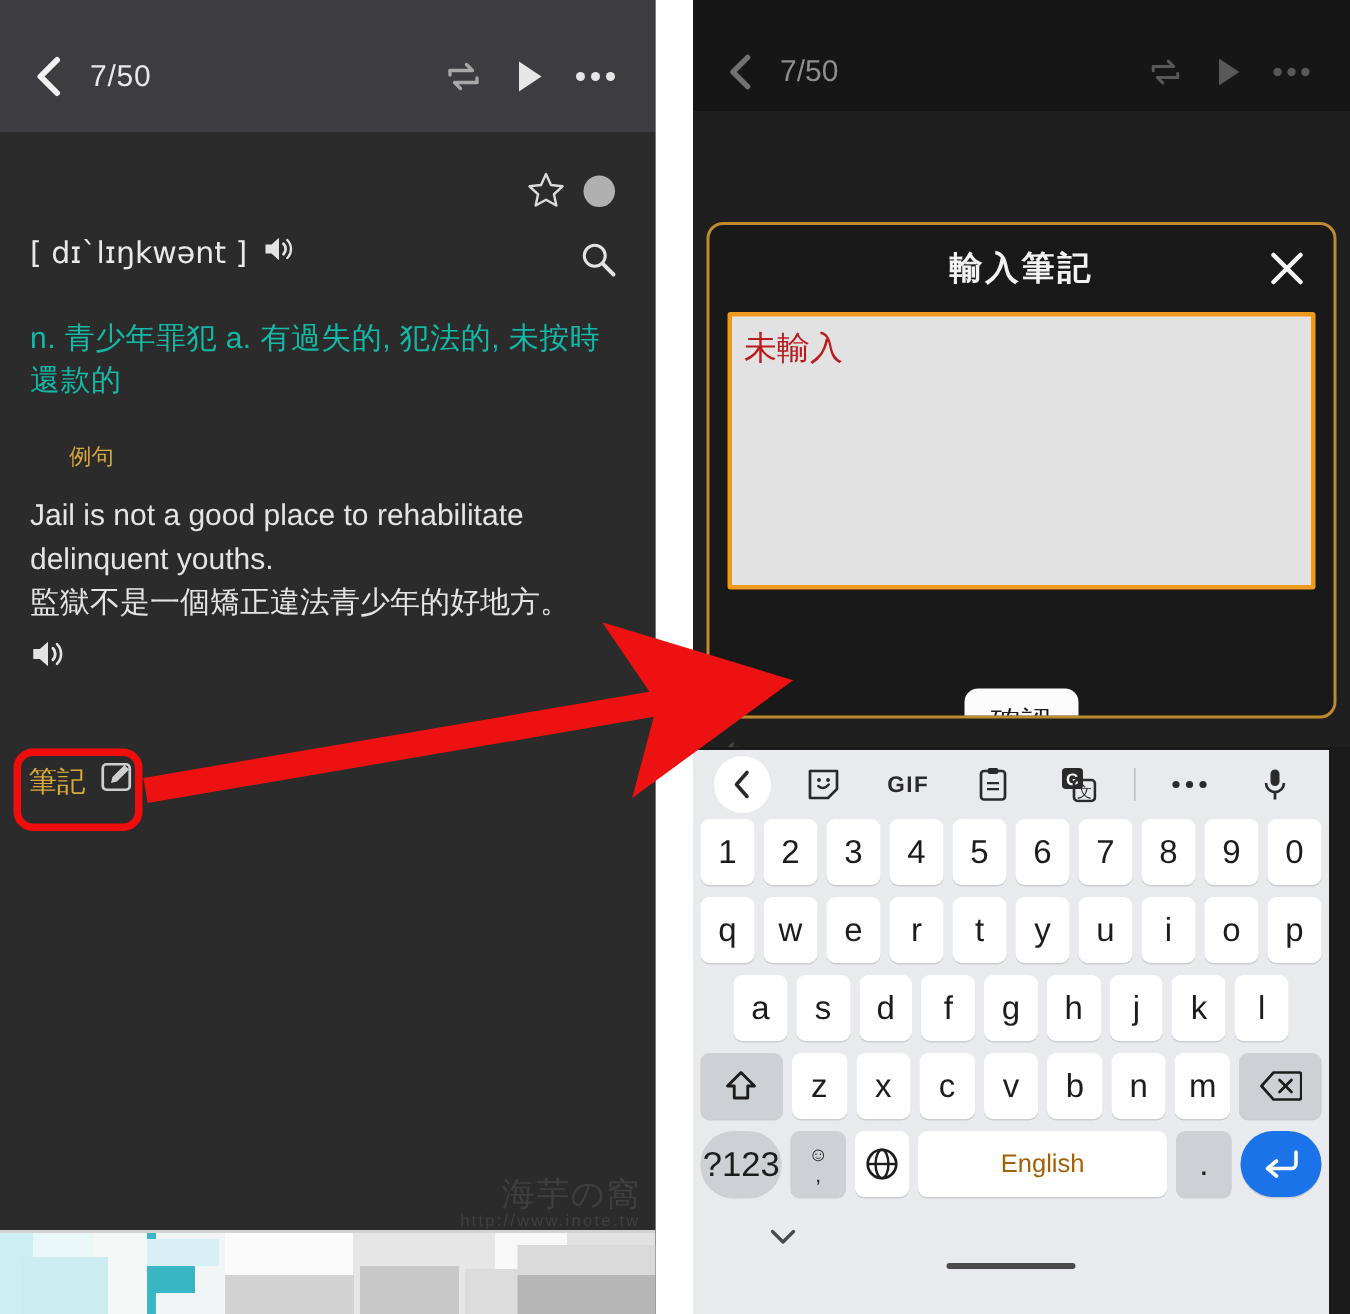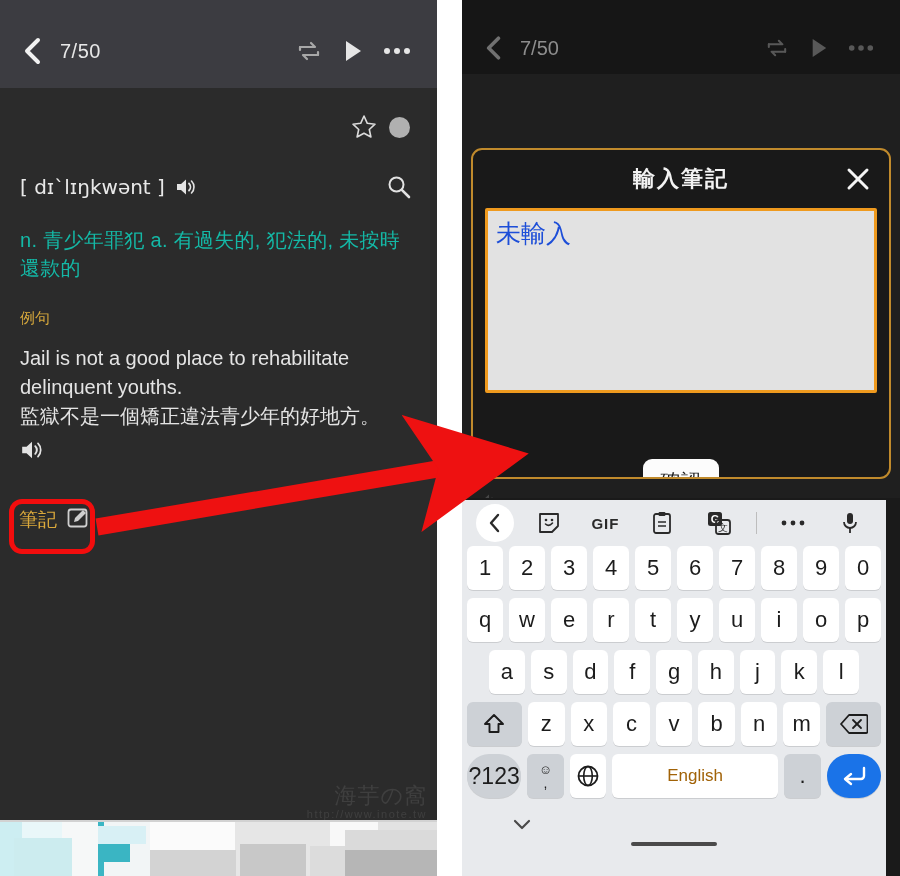--- a/index.html
+++ b/index.html
@@ -30,31 +30,31 @@
 
   .word-row { display: flex; align-items: center; padding-top: 22px; }
   .word {
     color: #f0b942; font-size: 30px; font-weight: bold; letter-spacing: -.2px;
   }
   .word-spacer { flex: 1; }
   .star-ico { width: 34px; height: 34px; display:flex; align-items:center; justify-content:center; }
   .circle-ico { width: 36px; height: 34px; display:flex; align-items:center; justify-content:center; }
   .dot-circle { width: 21px; height: 21px; border-radius: 50%; background: #b0b0b0; }
 
-  .phon-row { display: flex; align-items: center; margin-top: 26px; }
+  .phon-row { display: flex; align-items: flex-start; margin-top: 12px; }
   .phonetic { color: #e9e9e9; font-size: 20px; font-family: "DejaVu Sans", sans-serif; }
   .spk-small { margin-left: 10px; display: flex; align-items: center; }
   .phon-spacer { flex: 1; }
   .search-ico { width: 36px; height: 34px; display:flex; align-items:center; justify-content:center; }
 
   .definition {
     color: #14b8a6; font-size: 20px; line-height: 1.42; margin-top: 22px;
     letter-spacing: .3px;
   }
-  .sec-label { color: #d8a93c; font-size: 15px; margin-top: 26px; }
+  .sec-label { color: #d8a93c; font-size: 15px; margin-top: 26px; margin-left: 26px; }
   .example {
     color: #e4e4e4; font-size: 20px; line-height: 1.45; margin-top: 16px;
   }
   .example .zh { display: block; }
   .spk-ex { margin-top: 8px; }
 
   .note-hl {
     position: absolute; left: 9px; top: 499px;
     width: 86px; height: 55px;
     border: 5px solid #f20d0d; border-radius: 13px;
@@ -129,21 +129,21 @@
   .modal-title { color: #f2f2f2; font-size: 22px; font-weight: bold; letter-spacing: 2px; }
   .modal-close {
     position: absolute; right: 16px; top: 50%; transform: translateY(-50%);
     width: 30px; height: 30px; display:flex; align-items:center; justify-content:center;
   }
   .modal-textarea {
     margin: 0 12px; height: 185px;
     background: #e2e2e2; border: 3px solid #ef9a1e; border-radius: 2px;
     padding: 6px 8px;
   }
-  .modal-textarea .ph { color: #1d4ed8; font-size: 25px; }
+  .modal-textarea .ph { color: #b91c1c; font-size: 22px; }
   .modal-actions { display: flex; align-items: center; justify-content: center; margin-top: 22px; }
   .confirm-btn {
     background: #fcfcfc; color: #1a1a1a; font-size: 20px;
     padding: 9px 17px; border-radius: 9px; border: none; letter-spacing: 1px;
     font-family: "Liberation Sans", sans-serif;
     margin-top: 44px;
   }
 
   
   .kb { position: absolute; left: 0; bottom: 0; width: 424px; height: 376px; background: #e8eaed; }

